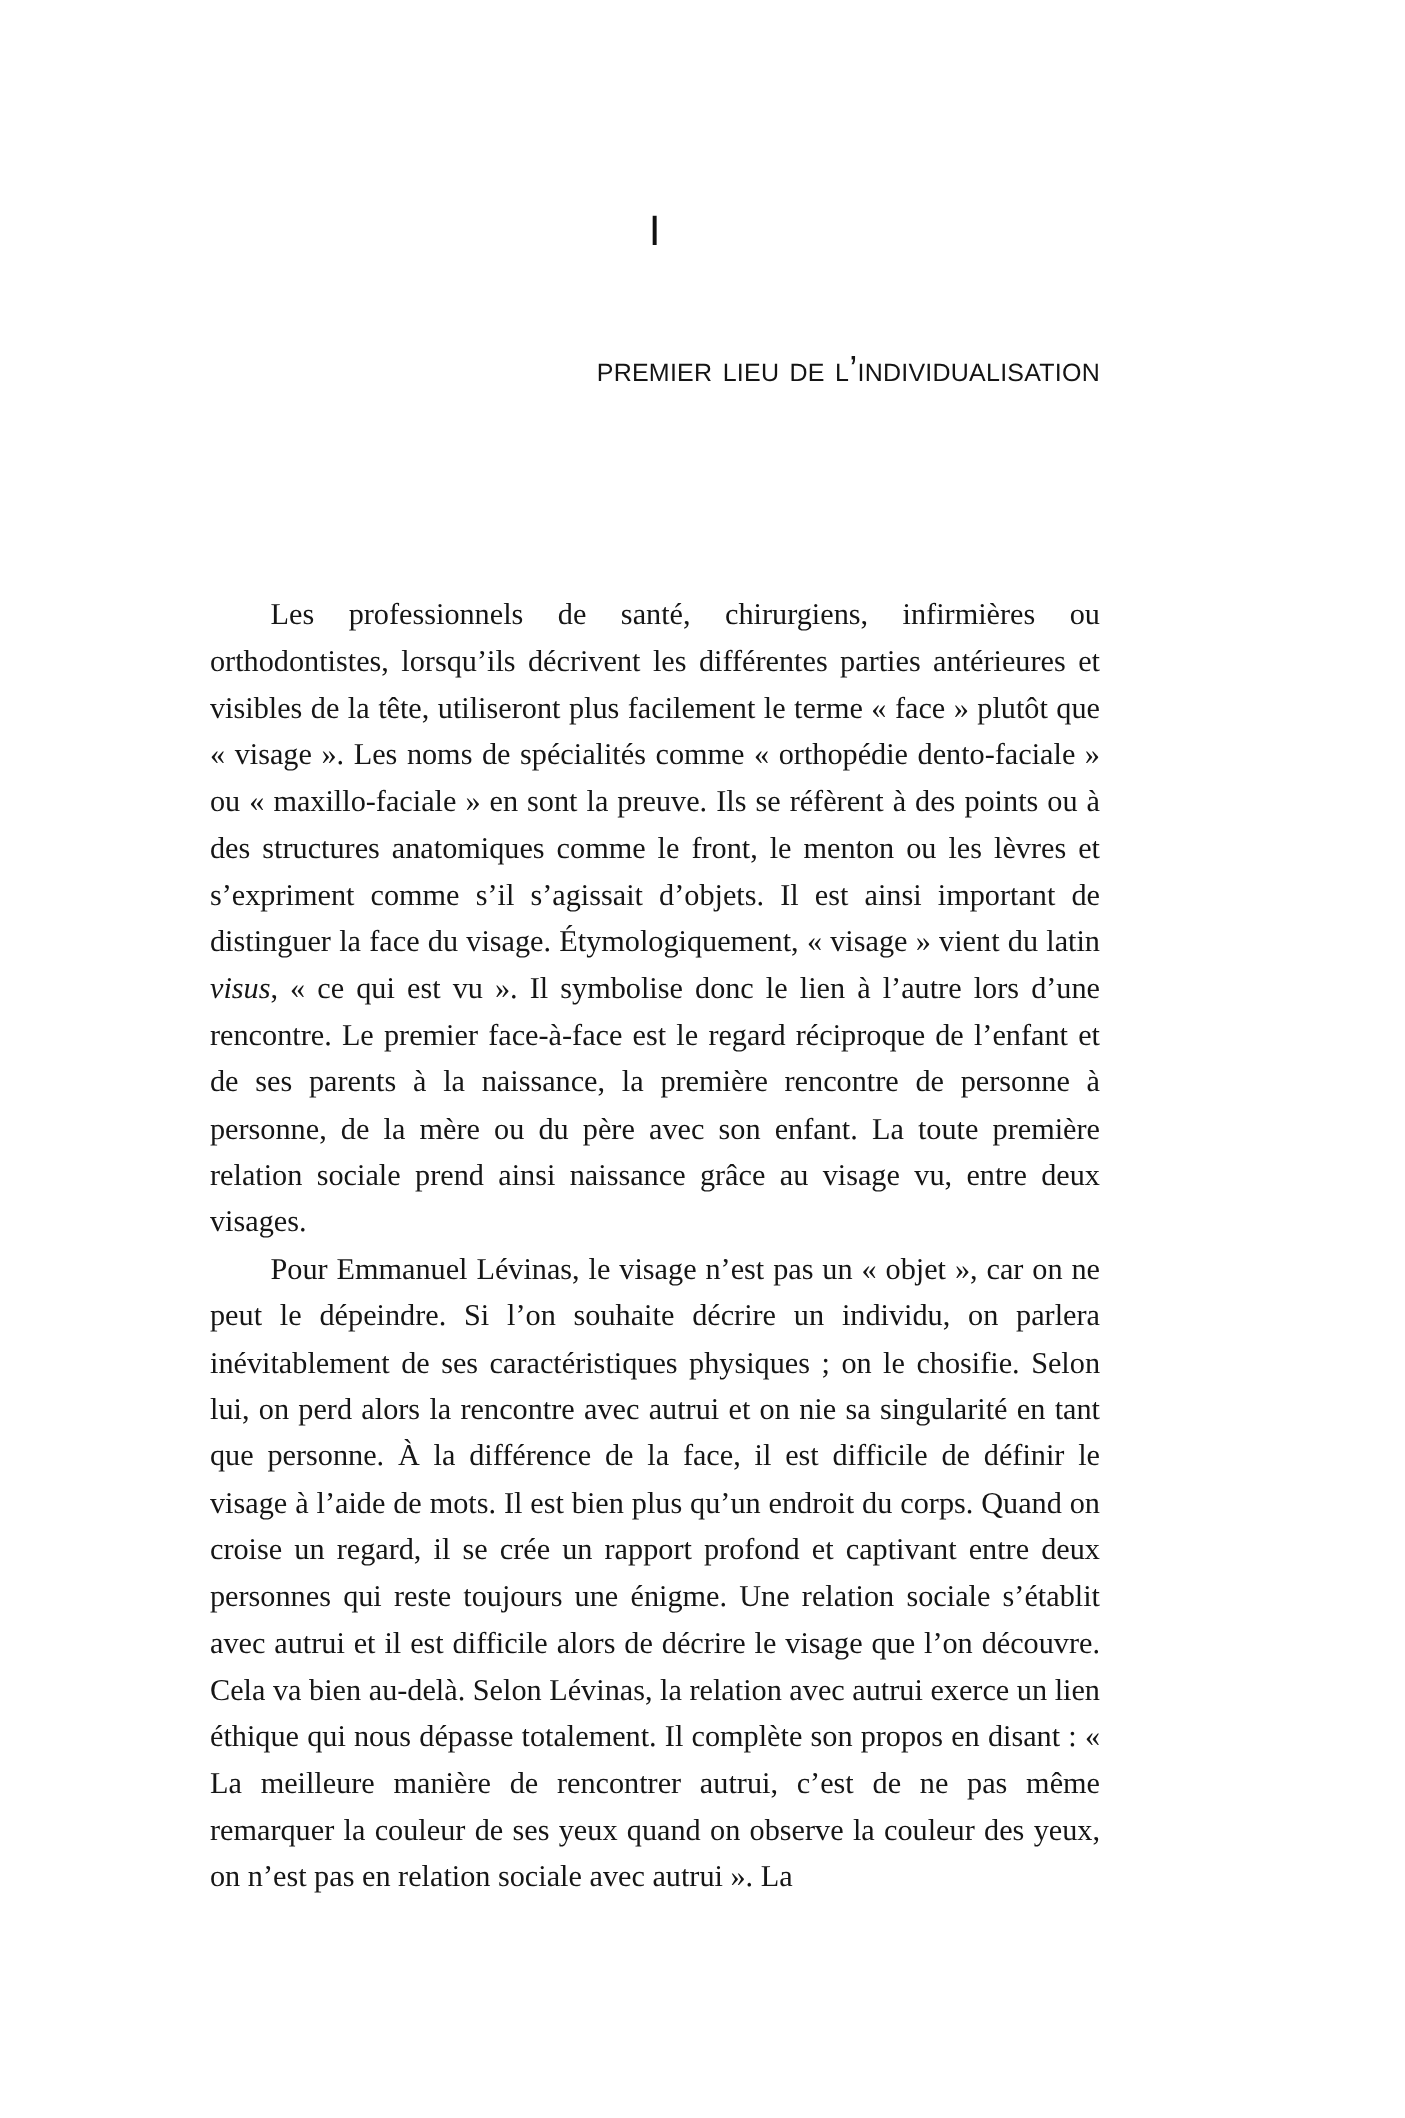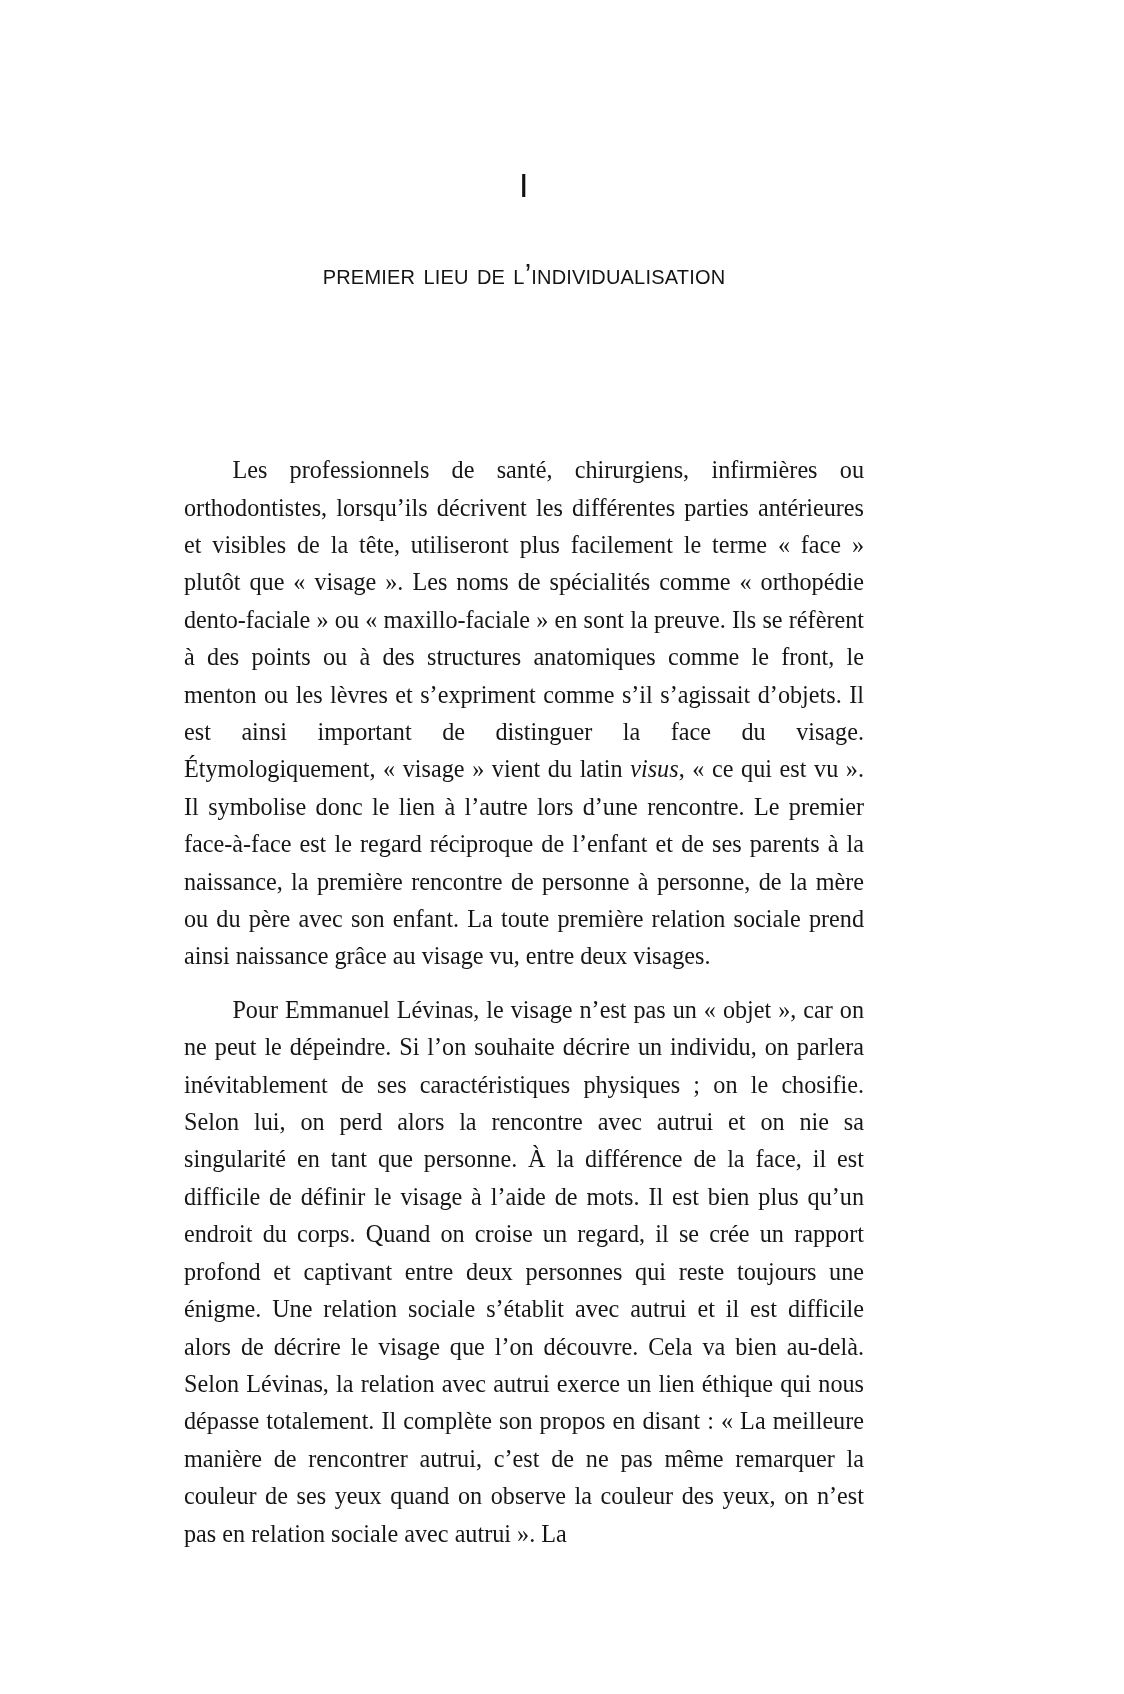--- a/index.html
+++ b/index.html
@@ -41,25 +41,25 @@
     font-size: 34px;
     font-weight: 400;
     letter-spacing: 0.02em;
     color: #111111;
     margin-top: 168px;
     line-height: 1;
   }
 
   
   .chapter-title {
-    text-align: center;
+    text-align: right;
     font-family: "Liberation Sans", "DejaVu Sans", sans-serif;
     font-weight: 400;
     color: #141414;
-    margin-top: 52px;
+    margin-top: 74px;
     line-height: 1.42;
     letter-spacing: 0.012em;
   }
   .chapter-title .tline {
     display: block;
     font-size: 29px;
     font-variant: small-caps;
     text-transform: lowercase;
   }
   .chapter-title .tline::first-letter {
@@ -72,21 +72,21 @@
     font-family: "Liberation Serif", "DejaVu Serif", serif;
     font-size: 24.2px;
     line-height: 37.4px;
     text-align: justify;
     text-justify: inter-word;
     color: #161616;
     hyphens: manual;
     -webkit-hyphens: manual;
   }
   .body-copy p {
-    margin: 16px;
+    margin: 0;
     text-indent: 2.0em;
   }
   .body-copy i {
     font-style: italic;
   }
 </style>
 </head>
 <body>
 
 <div class="page">

